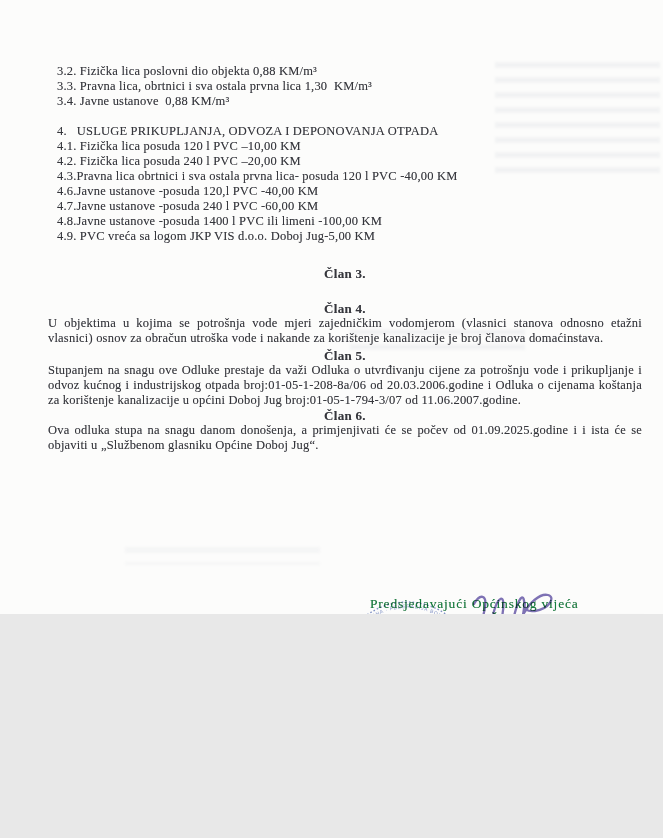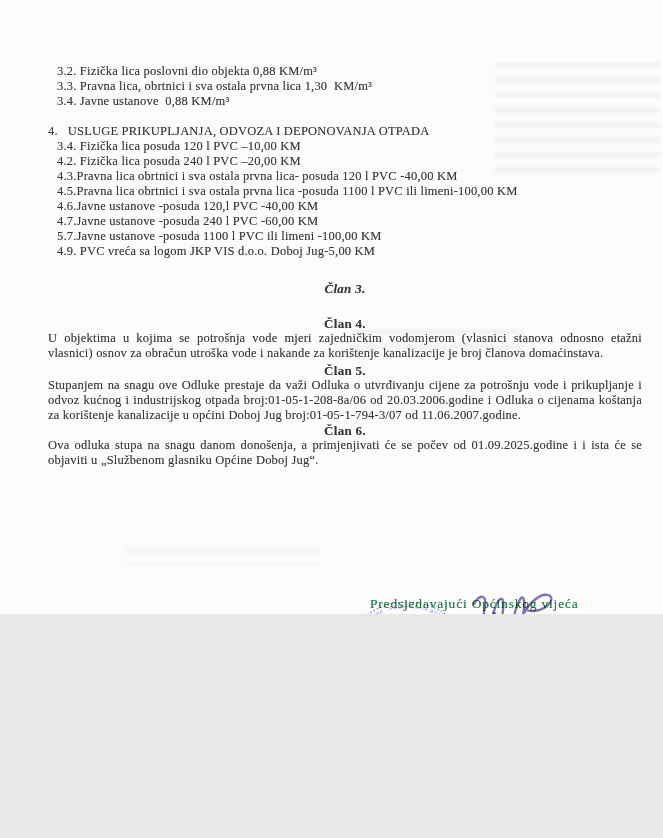--- a/index.html
+++ b/index.html
@@ -10,24 +10,24 @@
     color:#35363c;
   }
   
   .doc {
     position:absolute; left:48px; top:64px; width:594px;
     font-size:12.5px; line-height:15px; letter-spacing:0.2px;
     text-shadow:0 0 0.5px rgba(40,40,50,0.35);
   }
   .line { white-space:pre; margin-left:9px; }
   .gap  { height:15px; }
-  .sec-heading { white-space:pre; }
+  .sec-heading { white-space:pre; margin-left:9px; }
   .art-title { text-align:center; font-weight:bold; font-size:13px; letter-spacing:0.3px; }
   .art-body  { text-align:justify; }
-  .mt22 { margin-top:22px;font-style:italic; }
+  .mt22 { margin-top:22px; }
   .mt20 { margin-top:20px; }
   .mt2  { margin-top:2px; }
   .mt4  { margin-top:0; }
   
   .sig {
     position:absolute; left:370px; top:596px; width:292px;
     font-size:13.5px; line-height:15px; letter-spacing:0.8px;
     color:#15803d; text-shadow:0 0 0.5px rgba(40,40,50,0.4);
   }
   .sig .name { font-size:12.5px; letter-spacing:0.5px; margin-left:24px; margin-top:1px;text-decoration:underline; }
@@ -54,27 +54,26 @@
   <div class="ghost" style="left:125px; top:547px; width:195px; height:18px; opacity:0.09;"></div>
   <div class="ghost" style="left:545px; top:615px; width:100px; height:80px; opacity:0.06;"></div>
   <div class="ghost" style="left:255px; top:753px; width:215px; height:22px; opacity:0.10;"></div>
 
   <div class="doc">
     <div class="line">3.2. Fizička lica poslovni dio objekta 0,88 KM/m³</div>
     <div class="line">3.3. Pravna lica, obrtnici i sva ostala prvna lica 1,30  KM/m³</div>
     <div class="line">3.4. Javne ustanove  0,88 KM/m³</div>
     <div class="gap"></div>
     <div class="sec-heading">4.   USLUGE PRIKUPLJANJA, ODVOZA I DEPONOVANJA OTPADA</div>
-    <div class="line">3.4. Fizička lica posuda 120 l PVC –10,00 KM</div>
+    <div class="line">4.1. Fizička lica posuda 120 l PVC –10,00 KM</div>
     <div class="line">4.2. Fizička lica posuda 240 l PVC –20,00 KM</div>
     <div class="line">4.3.Pravna lica obrtnici i sva ostala prvna lica- posuda 120 l PVC -40,00 KM</div>
-    <div class="line">4.5.Pravna lica obrtnici i sva ostala prvna lica -posuda 1100 l PVC ili limeni-100,00 KM</div>
     <div class="line">4.6.Javne ustanove -posuda 120,l PVC -40,00 KM</div>
     <div class="line">4.7.Javne ustanove -posuda 240 l PVC -60,00 KM</div>
-    <div class="line">5.7.Javne ustanove -posuda 1100 l PVC ili limeni -100,00 KM</div>
+    <div class="line">4.8.Javne ustanove -posuda 1400 l PVC ili limeni -100,00 KM</div>
     <div class="line">4.9. PVC vreća sa logom JKP VIS d.o.o. Doboj Jug-5,00 KM</div>
 
     <div class="art-title mt22">Član 3.</div>
 
     <div class="art-title mt20">Član 4.</div>
     <div class="art-body">U objektima u kojima se potrošnja vode mjeri zajedničkim vodomjerom (vlasnici stanova odnosno etažni vlasnici) osnov za obračun utroška vode i nakande za korištenje kanalizacije je broj članova domaćinstava.</div>
 
     <div class="art-title mt2">Član 5.</div>
     <div class="art-body">Stupanjem na snagu ove Odluke prestaje da važi Odluka o utvrđivanju cijene za potrošnju vode i prikupljanje i odvoz kućnog i industrijskog otpada broj:01-05-1-208-8a/06 od 20.03.2006.godine i Odluka o cijenama koštanja za korištenje kanalizacije u općini Doboj Jug broj:01-05-1-794-3/07 od 11.06.2007.godine.</div>
 

